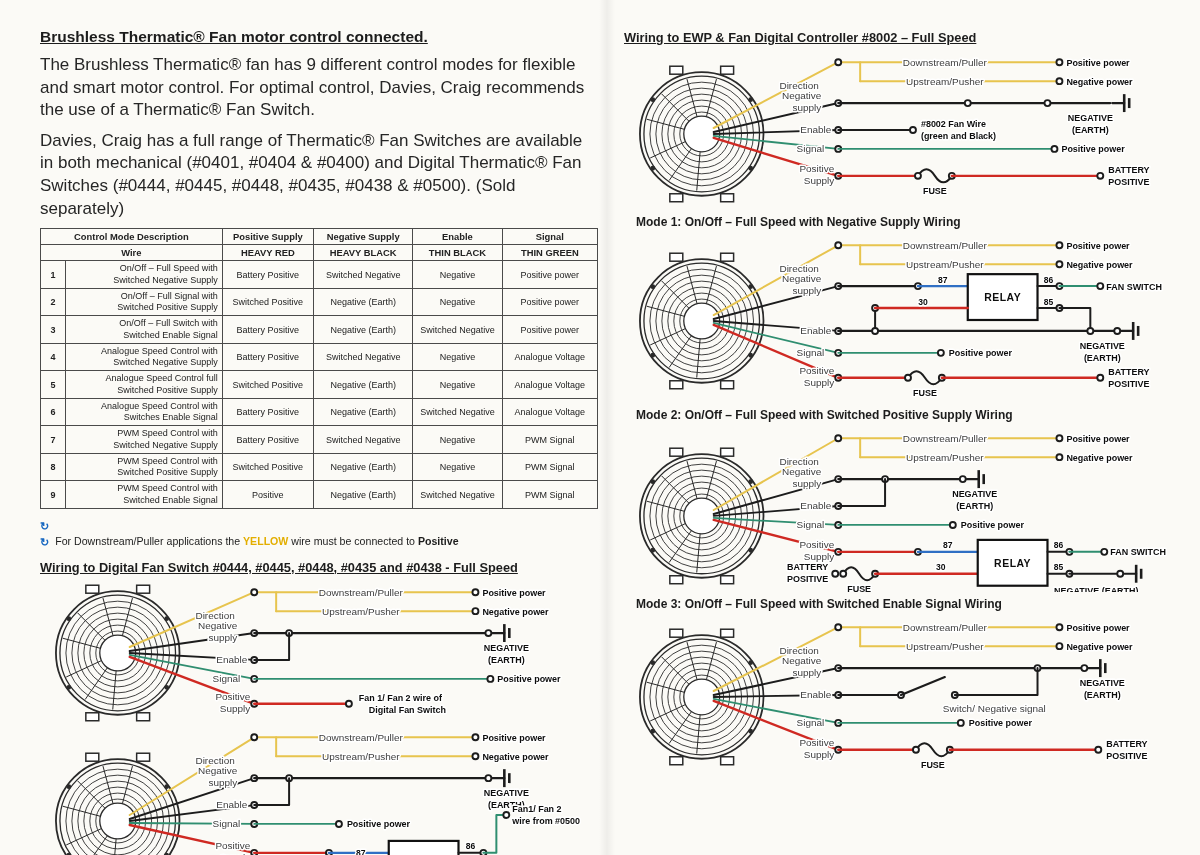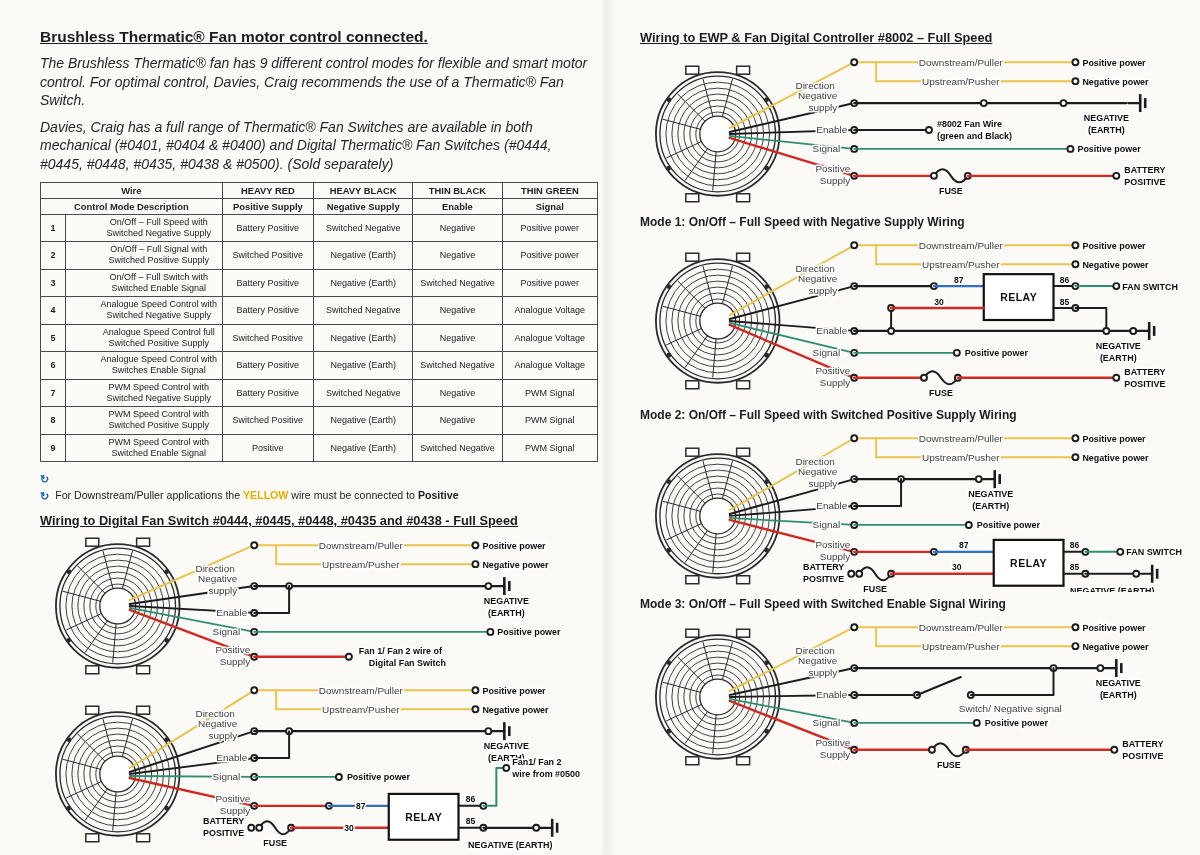--- a/index.html
+++ b/index.html
@@ -6,42 +6,42 @@
   body{
     width:1200px;height:855px;position:relative;overflow:hidden;
     background:#fbfaf6;
     font-family:"Liberation Sans", sans-serif;
     color:#1c1c1c;
   }
   .fold{position:absolute;left:599px;top:0;width:16px;height:100%;
     background:linear-gradient(90deg,rgba(0,0,0,0) 0%,rgba(0,0,0,0.05) 50%,rgba(0,0,0,0) 100%);}
   .col{position:absolute;top:28px;}
   #col-left{left:40px;width:558px;}
-  #col-right{left:640px;width:560px;}
+  #col-right{left:624px;width:560px;}
 
   h1.doc-title{font-size:15.5px;margin:0 0 8px;text-decoration:underline;}
-  p.body-text{font-size:14px;line-height:1.33;margin:6px 0 8px;color:#262626;font-style:italic;}
+  p.body-text{font-size:17px;line-height:1.33;margin:6px 0 8px;color:#262626;}
 
   table.wire-table{border-collapse:collapse;width:100%;margin:3px 0 9px;}
   .wire-table th,.wire-table td{border:1px solid #4a4a4a;padding:2px 4px;text-align:center;font-size:9px;color:#222;}
   .wire-table th{font-size:9.4px;}
-  .wire-table td.desc{text-align:center;line-height:1.25;padding-left:34px;}
+  .wire-table td.desc{text-align:right;line-height:1.25;padding-left:34px;}
   .wire-table td.num{font-weight:bold;width:16px;}
   .red-h{color:var(--table-red);}
   .green-h{color:var(--table-green);}
 
   .notes{font-size:10.6px;margin:0 0 9px;color:#1c1c1c;}
   .note-row{display:flex;gap:6px;line-height:1.5;}
   .bullet{color:var(--bullet-blue);font-weight:bold;font-size:11px;}
   .yellow-w{color:var(--yellow-text);font-weight:bold;}
   .bold{font-weight:bold;}
 
   h2.sec{font-size:12.8px;margin:2px 0 3px;text-decoration:underline;}
   h2.big{font-size:15.5px;margin:10px 0 8px;text-decoration:underline;}
-  h3.mode{font-size:12px;margin:5px 0 2px;}
+  h3.mode{font-size:12px;margin:5px 12px 2px;}
 
   svg.diag{display:block;}
   svg .wl{font-size:10px;fill:#3e3e3e;paint-order:stroke;stroke:#ffffff;stroke-width:3px;stroke-linejoin:round;}
   svg .tl{font-size:9px;font-weight:bold;fill:#0d0d0d;paint-order:stroke;stroke:#ffffff;stroke-width:3px;stroke-linejoin:round;}
   svg .pin{font-size:8.6px;font-weight:bold;fill:#0d0d0d;paint-order:stroke;stroke:#ffffff;stroke-width:3px;stroke-linejoin:round;}
   svg .relay-t{font-size:10.5px;font-weight:bold;fill:#0d0d0d;letter-spacing:0.5px;}
 </style>
 </head>
 <body>
 
@@ -56,32 +56,32 @@
     <colgroup>
       <col style="width:17px">
         <col style="width:158px">
         <col style="width:92px">
         <col style="width:100px">
         <col style="width:90px">
         <col style="width:96px">
     </colgroup>
     <thead>
       <tr>
+        <th colspan="2">Control Mode Description</th>
+        <th>Positive Supply</th>
+        <th>Negative Supply</th>
+        <th>Enable</th>
+        <th>Signal</th>
+      </tr>
+      <tr>
         <th colspan="2">Wire</th>
         <th class="red-h">HEAVY RED</th>
         <th>HEAVY BLACK</th>
         <th>THIN BLACK</th>
         <th class="green-h">THIN GREEN</th>
-      </tr>
-      <tr>
-        <th colspan="2">Control Mode Description</th>
-        <th>Positive Supply</th>
-        <th>Negative Supply</th>
-        <th>Enable</th>
-        <th>Signal</th>
       </tr>
     </thead>
     <tbody id="table-body">
         <tr>
           <td class="num">1</td>
           <td class="desc">On/Off – Full Speed with Switched Negative Supply</td>
           <td>Battery Positive</td>
           <td>Switched Negative</td>
           <td>Negative</td>
           <td>Positive power</td>

